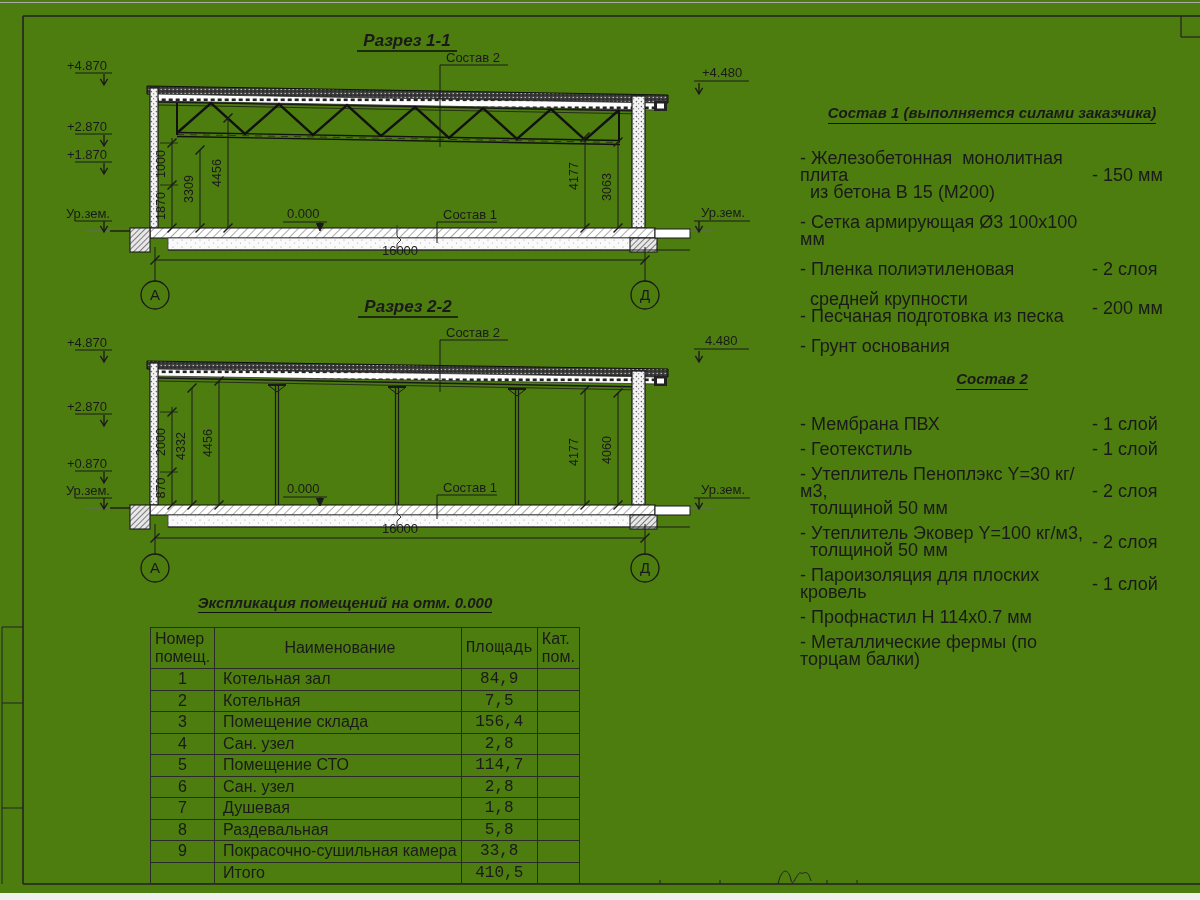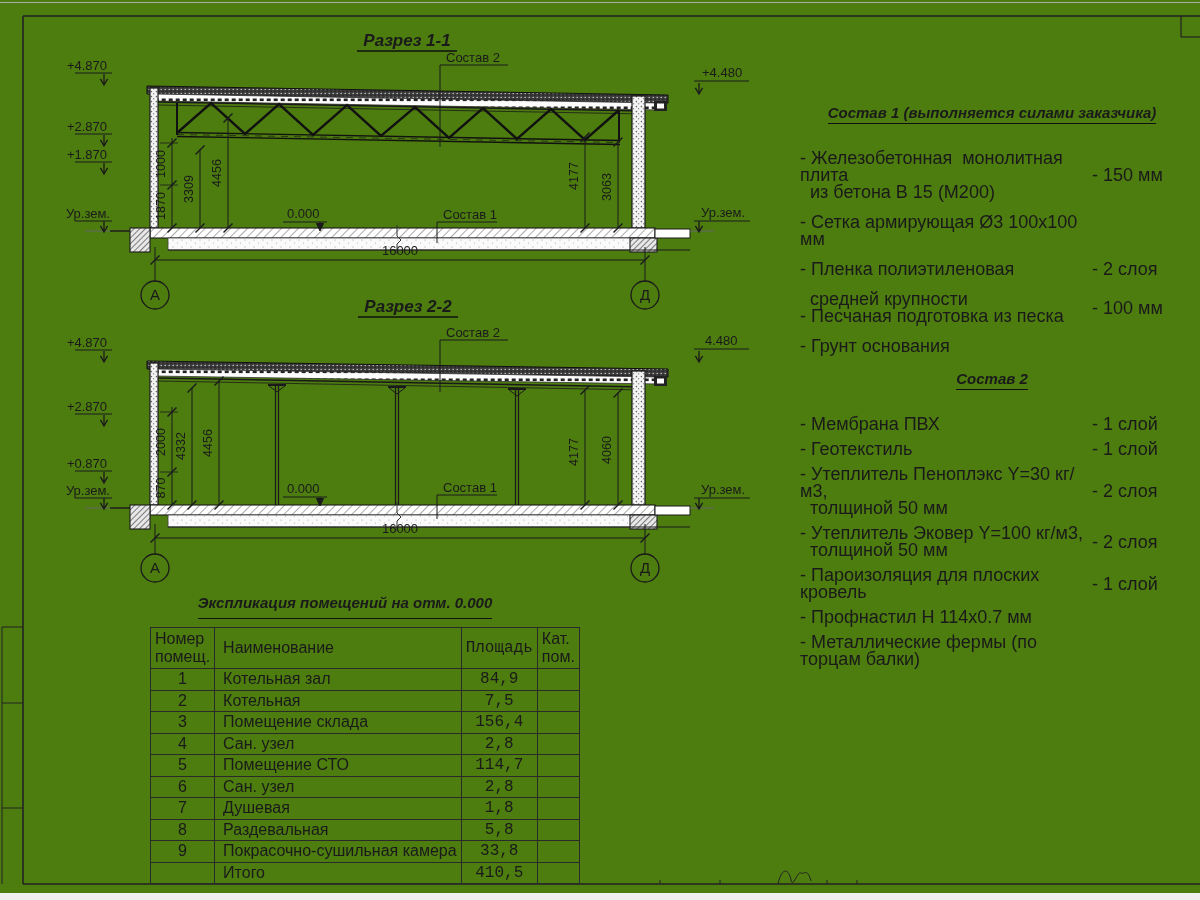--- a/index.html
+++ b/index.html
@@ -15,32 +15,32 @@
   .ptitle{text-align:center;margin-bottom:26px;margin-top:48px;}
   .ptitle span{display:inline-block;font-size:15px;font-weight:bold;font-style:italic;
                border-bottom:1.6px solid #111;padding-bottom:2px;}
   .citem{display:flex;align-items:center;font-size:18px;line-height:17px;}
   .p1 .citem{margin-bottom:13px;}
   .p2 .citem{margin-bottom:8px;}
   .ctext{flex:1;white-space:pre-wrap;}
   .cval{width:92px;flex-shrink:0;}
   .ttitle{position:absolute;left:150px;top:594px;width:390px;text-align:center;}
   .ttitle span{display:inline-block;font-size:15px;font-weight:bold;font-style:italic;
-               border-bottom:1.6px solid #111;padding-bottom:7px;}
+               border-bottom:1.6px solid #111;padding-bottom:1px;}
   table.expl{position:absolute;left:150px;top:627px;border-collapse:collapse;table-layout:fixed;
              font-size:16px;}
   table.expl th,table.expl td{border:1px solid #2a2a2a;padding:0 4px;font-weight:normal;
              overflow:hidden;white-space:nowrap;}
   table.expl th{height:40px;}
   table.expl td{height:20.5px;}
   .c-num{width:42px;text-align:center;}
   .c-name{width:232px;text-align:left;padding-left:8px !important;}
   .c-area{width:54px;text-align:center;font-family:Liberation Mono, monospace;}
   .c-cat{width:26px;text-align:left;}
-  th.c-name{text-align:left;}
+  th.c-name{text-align:center;}
   th.c-num,th.c-cat{text-align:left;}
 </style>
 </head>
 <body>
 
 <div class="sheet">
 
 <svg width="1200" height="900" viewBox="0 0 1200 900">
   <defs>
     <pattern id="hatch45" width="6" height="6" patternUnits="userSpaceOnUse" patternTransform="rotate(45)">
@@ -353,21 +353,21 @@
   <div class="citem">
     <div class="ctext"><div>- Сетка армирующая Ø3 100х100 мм</div></div>
     <div class="cval"></div>
   </div>
   <div class="citem">
     <div class="ctext"><div>- Пленка полиэтиленовая</div></div>
     <div class="cval">-  2 слоя</div>
   </div>
   <div class="citem">
     <div class="ctext"><div>  средней крупности</div><div>- Песчаная подготовка из песка</div></div>
-    <div class="cval">- 100 мм</div>
+    <div class="cval">- 200 мм</div>
   </div>
   <div class="citem">
     <div class="ctext"><div>- Грунт основания</div></div>
     <div class="cval"></div>
   </div>
 </div>
 
 <div class="panel p2" style="left:800px;top:322px;">
   <div class="ptitle"><span>Состав 2</span></div>
   <div class="citem">

